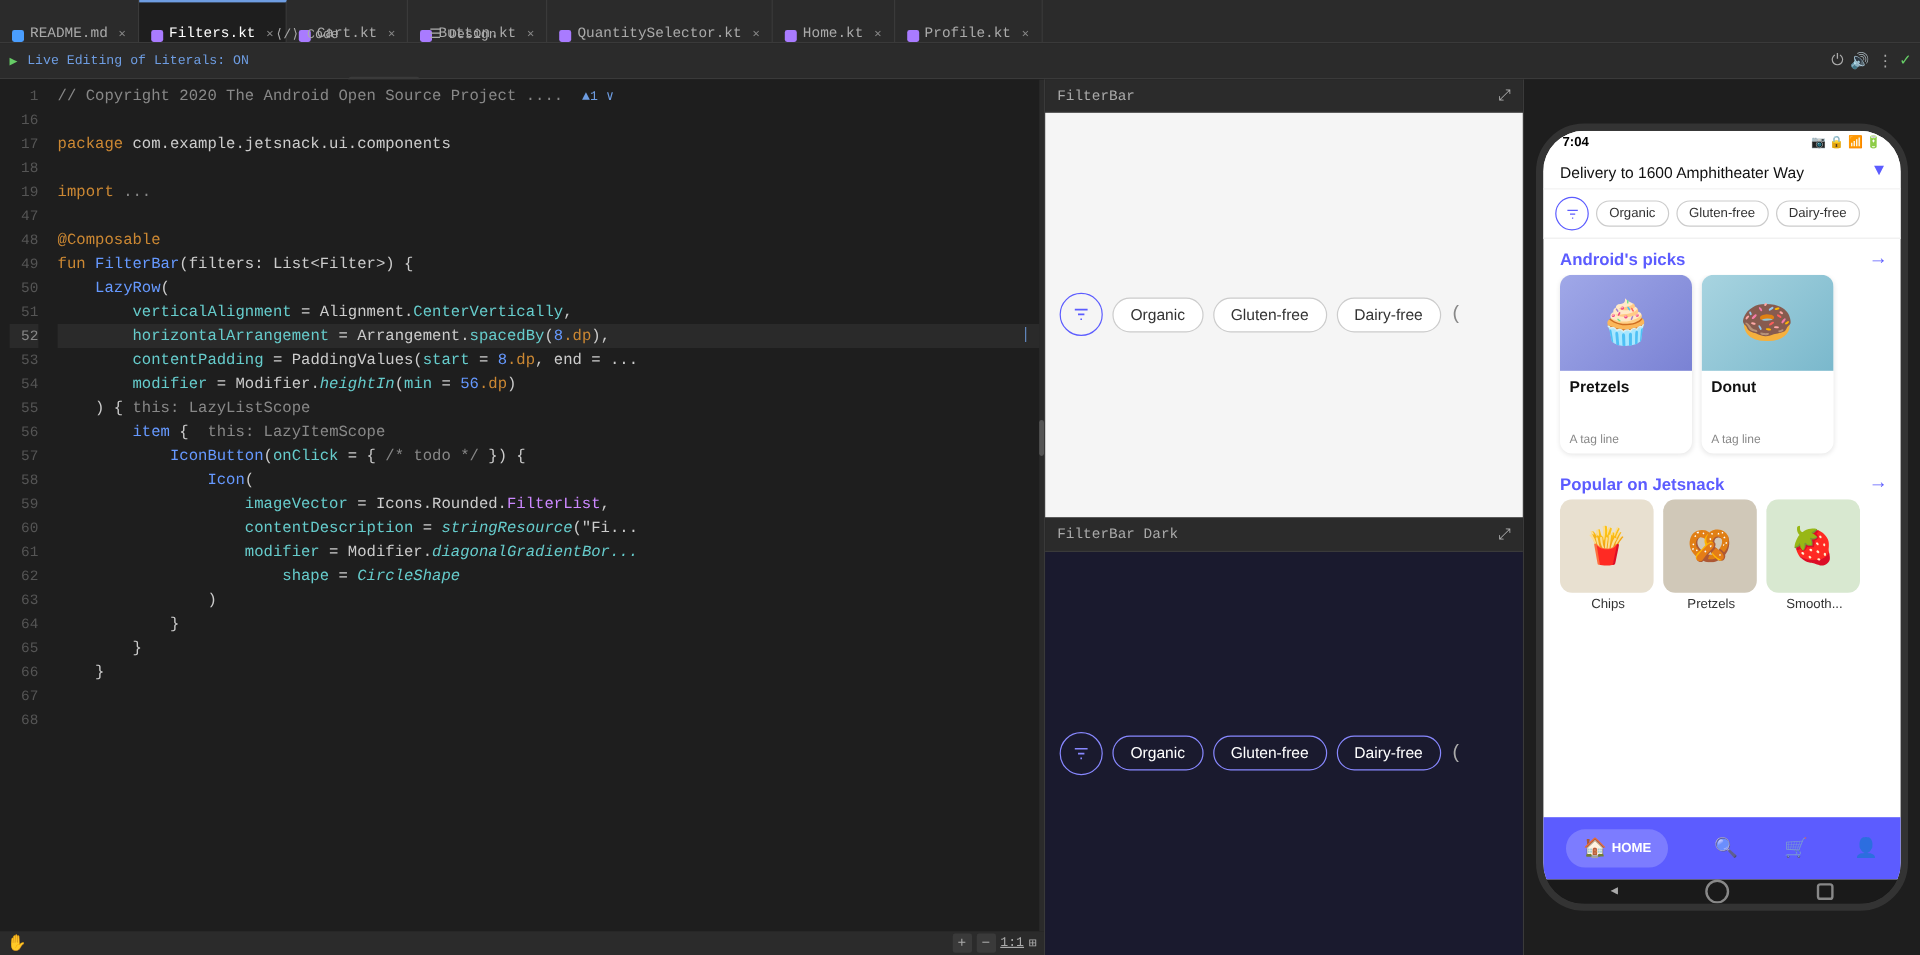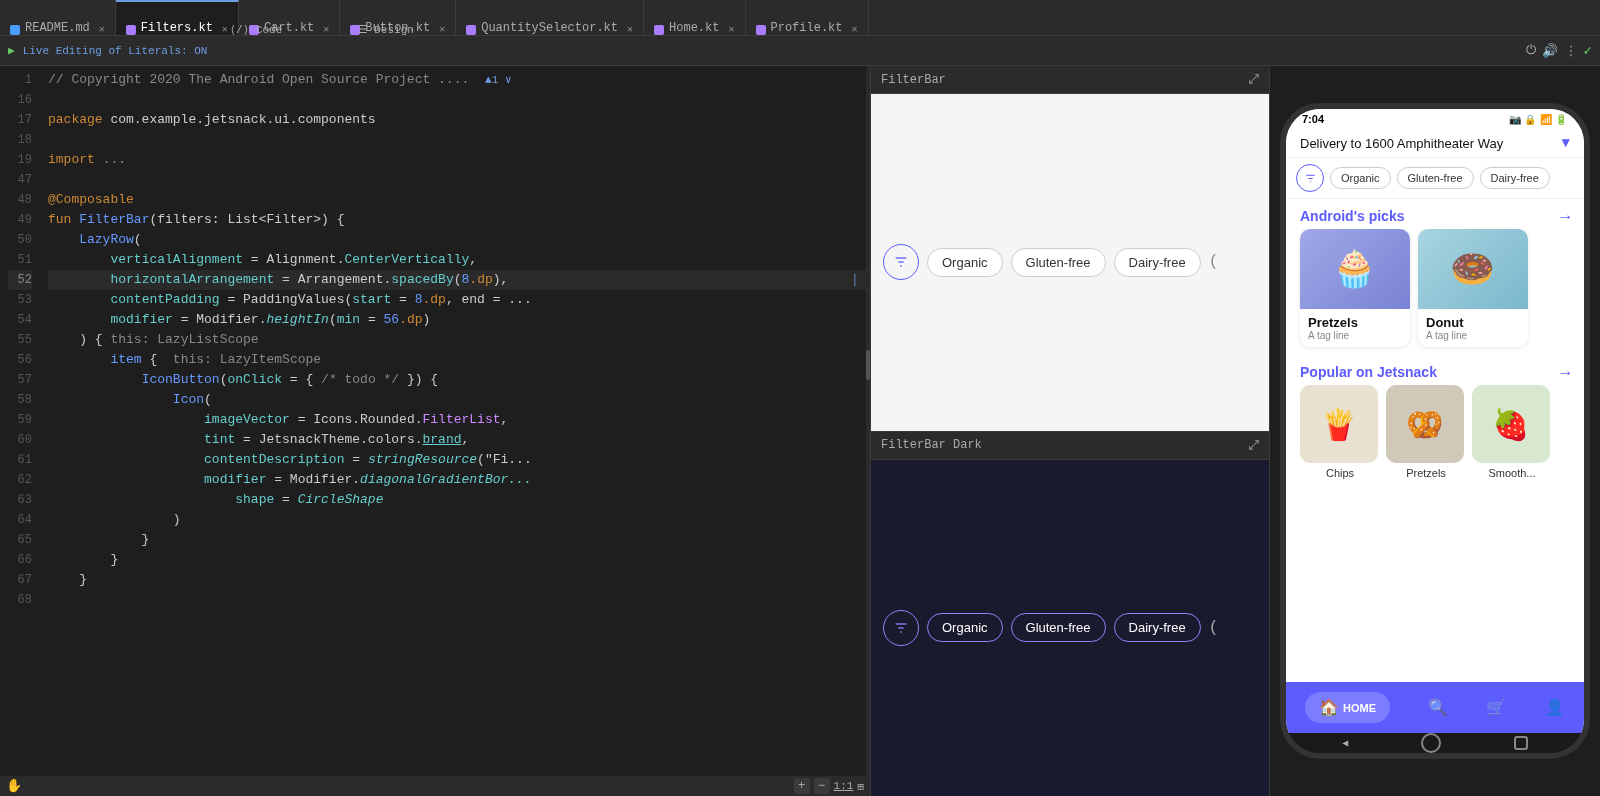--- a/index.html
+++ b/index.html
@@ -459,20 +459,21 @@
       padding: 6px 8px;
     }
     .pick-name {
       font-size: 13px;
       font-weight: 600;
       color: #111;
     }
     .pick-tag {
       font-size: 10px;
       color: #888;
+      margin-top: 31px;
     }
 
     .popular-row {
       display: flex;
       gap: 6px;
       padding: 0 14px 6px;
       overflow: hidden;
     }
     .popular-card {
       width: 80px;
@@ -690,23 +691,20 @@
         <div class="code-line">
           <span class="kw-white">&nbsp;&nbsp;&nbsp;&nbsp;&nbsp;&nbsp;&nbsp;&nbsp;&nbsp;&nbsp;&nbsp;&nbsp;</span><span class="kw-blue">IconButton</span><span class="kw-white">(</span><span class="kw-cyan">onClick</span><span class="kw-white"> = { </span><span class="kw-gray">/* todo */</span><span class="kw-white"> }) {</span>
         </div>
         <div class="code-line">
           <span class="kw-white">&nbsp;&nbsp;&nbsp;&nbsp;&nbsp;&nbsp;&nbsp;&nbsp;&nbsp;&nbsp;&nbsp;&nbsp;&nbsp;&nbsp;&nbsp;&nbsp;</span><span class="kw-blue">Icon</span><span class="kw-white">(</span>
         </div>
         <div class="code-line">
           <span class="kw-white">&nbsp;&nbsp;&nbsp;&nbsp;&nbsp;&nbsp;&nbsp;&nbsp;&nbsp;&nbsp;&nbsp;&nbsp;&nbsp;&nbsp;&nbsp;&nbsp;&nbsp;&nbsp;&nbsp;&nbsp;</span><span class="kw-cyan">imageVector</span><span class="kw-white"> = Icons.Rounded.</span><span class="kw-purple">FilterList</span><span class="kw-white">,</span>
         </div>
         <div class="code-line">
-          <span class="kw-white">&nbsp;&nbsp;&nbsp;&nbsp;&nbsp;&nbsp;&nbsp;&nbsp;&nbsp;&nbsp;&nbsp;&nbsp;&nbsp;&nbsp;&nbsp;&nbsp;&nbsp;&nbsp;&nbsp;&nbsp;</span><span class="kw-cyan">tint</span><span class="kw-white"> = JetsnackTheme.colors.</span><span class="kw-cyan" style="text-decoration:underline;">brand</span><span class="kw-white">,</span>
-        </div>
-        <div class="code-line">
           <span class="kw-white">&nbsp;&nbsp;&nbsp;&nbsp;&nbsp;&nbsp;&nbsp;&nbsp;&nbsp;&nbsp;&nbsp;&nbsp;&nbsp;&nbsp;&nbsp;&nbsp;&nbsp;&nbsp;&nbsp;&nbsp;</span><span class="kw-cyan">contentDescription</span><span class="kw-white"> = </span><span class="kw-cyan kw-italic">stringResource</span><span class="kw-white">("Fi...</span>
         </div>
         <div class="code-line">
           <span class="kw-white">&nbsp;&nbsp;&nbsp;&nbsp;&nbsp;&nbsp;&nbsp;&nbsp;&nbsp;&nbsp;&nbsp;&nbsp;&nbsp;&nbsp;&nbsp;&nbsp;&nbsp;&nbsp;&nbsp;&nbsp;</span><span class="kw-cyan">modifier</span><span class="kw-white"> = Modifier.</span><span class="kw-cyan kw-italic">diagonalGradientBor...</span>
         </div>
         <div class="code-line">
           <span class="kw-white">&nbsp;&nbsp;&nbsp;&nbsp;&nbsp;&nbsp;&nbsp;&nbsp;&nbsp;&nbsp;&nbsp;&nbsp;&nbsp;&nbsp;&nbsp;&nbsp;&nbsp;&nbsp;&nbsp;&nbsp;&nbsp;&nbsp;&nbsp;&nbsp;</span><span class="kw-cyan">shape</span><span class="kw-white"> = </span><span class="kw-cyan kw-italic">CircleShape</span>
         </div>
         <div class="code-line">
           <span class="kw-white">&nbsp;&nbsp;&nbsp;&nbsp;&nbsp;&nbsp;&nbsp;&nbsp;&nbsp;&nbsp;&nbsp;&nbsp;&nbsp;&nbsp;&nbsp;&nbsp;)</span>

